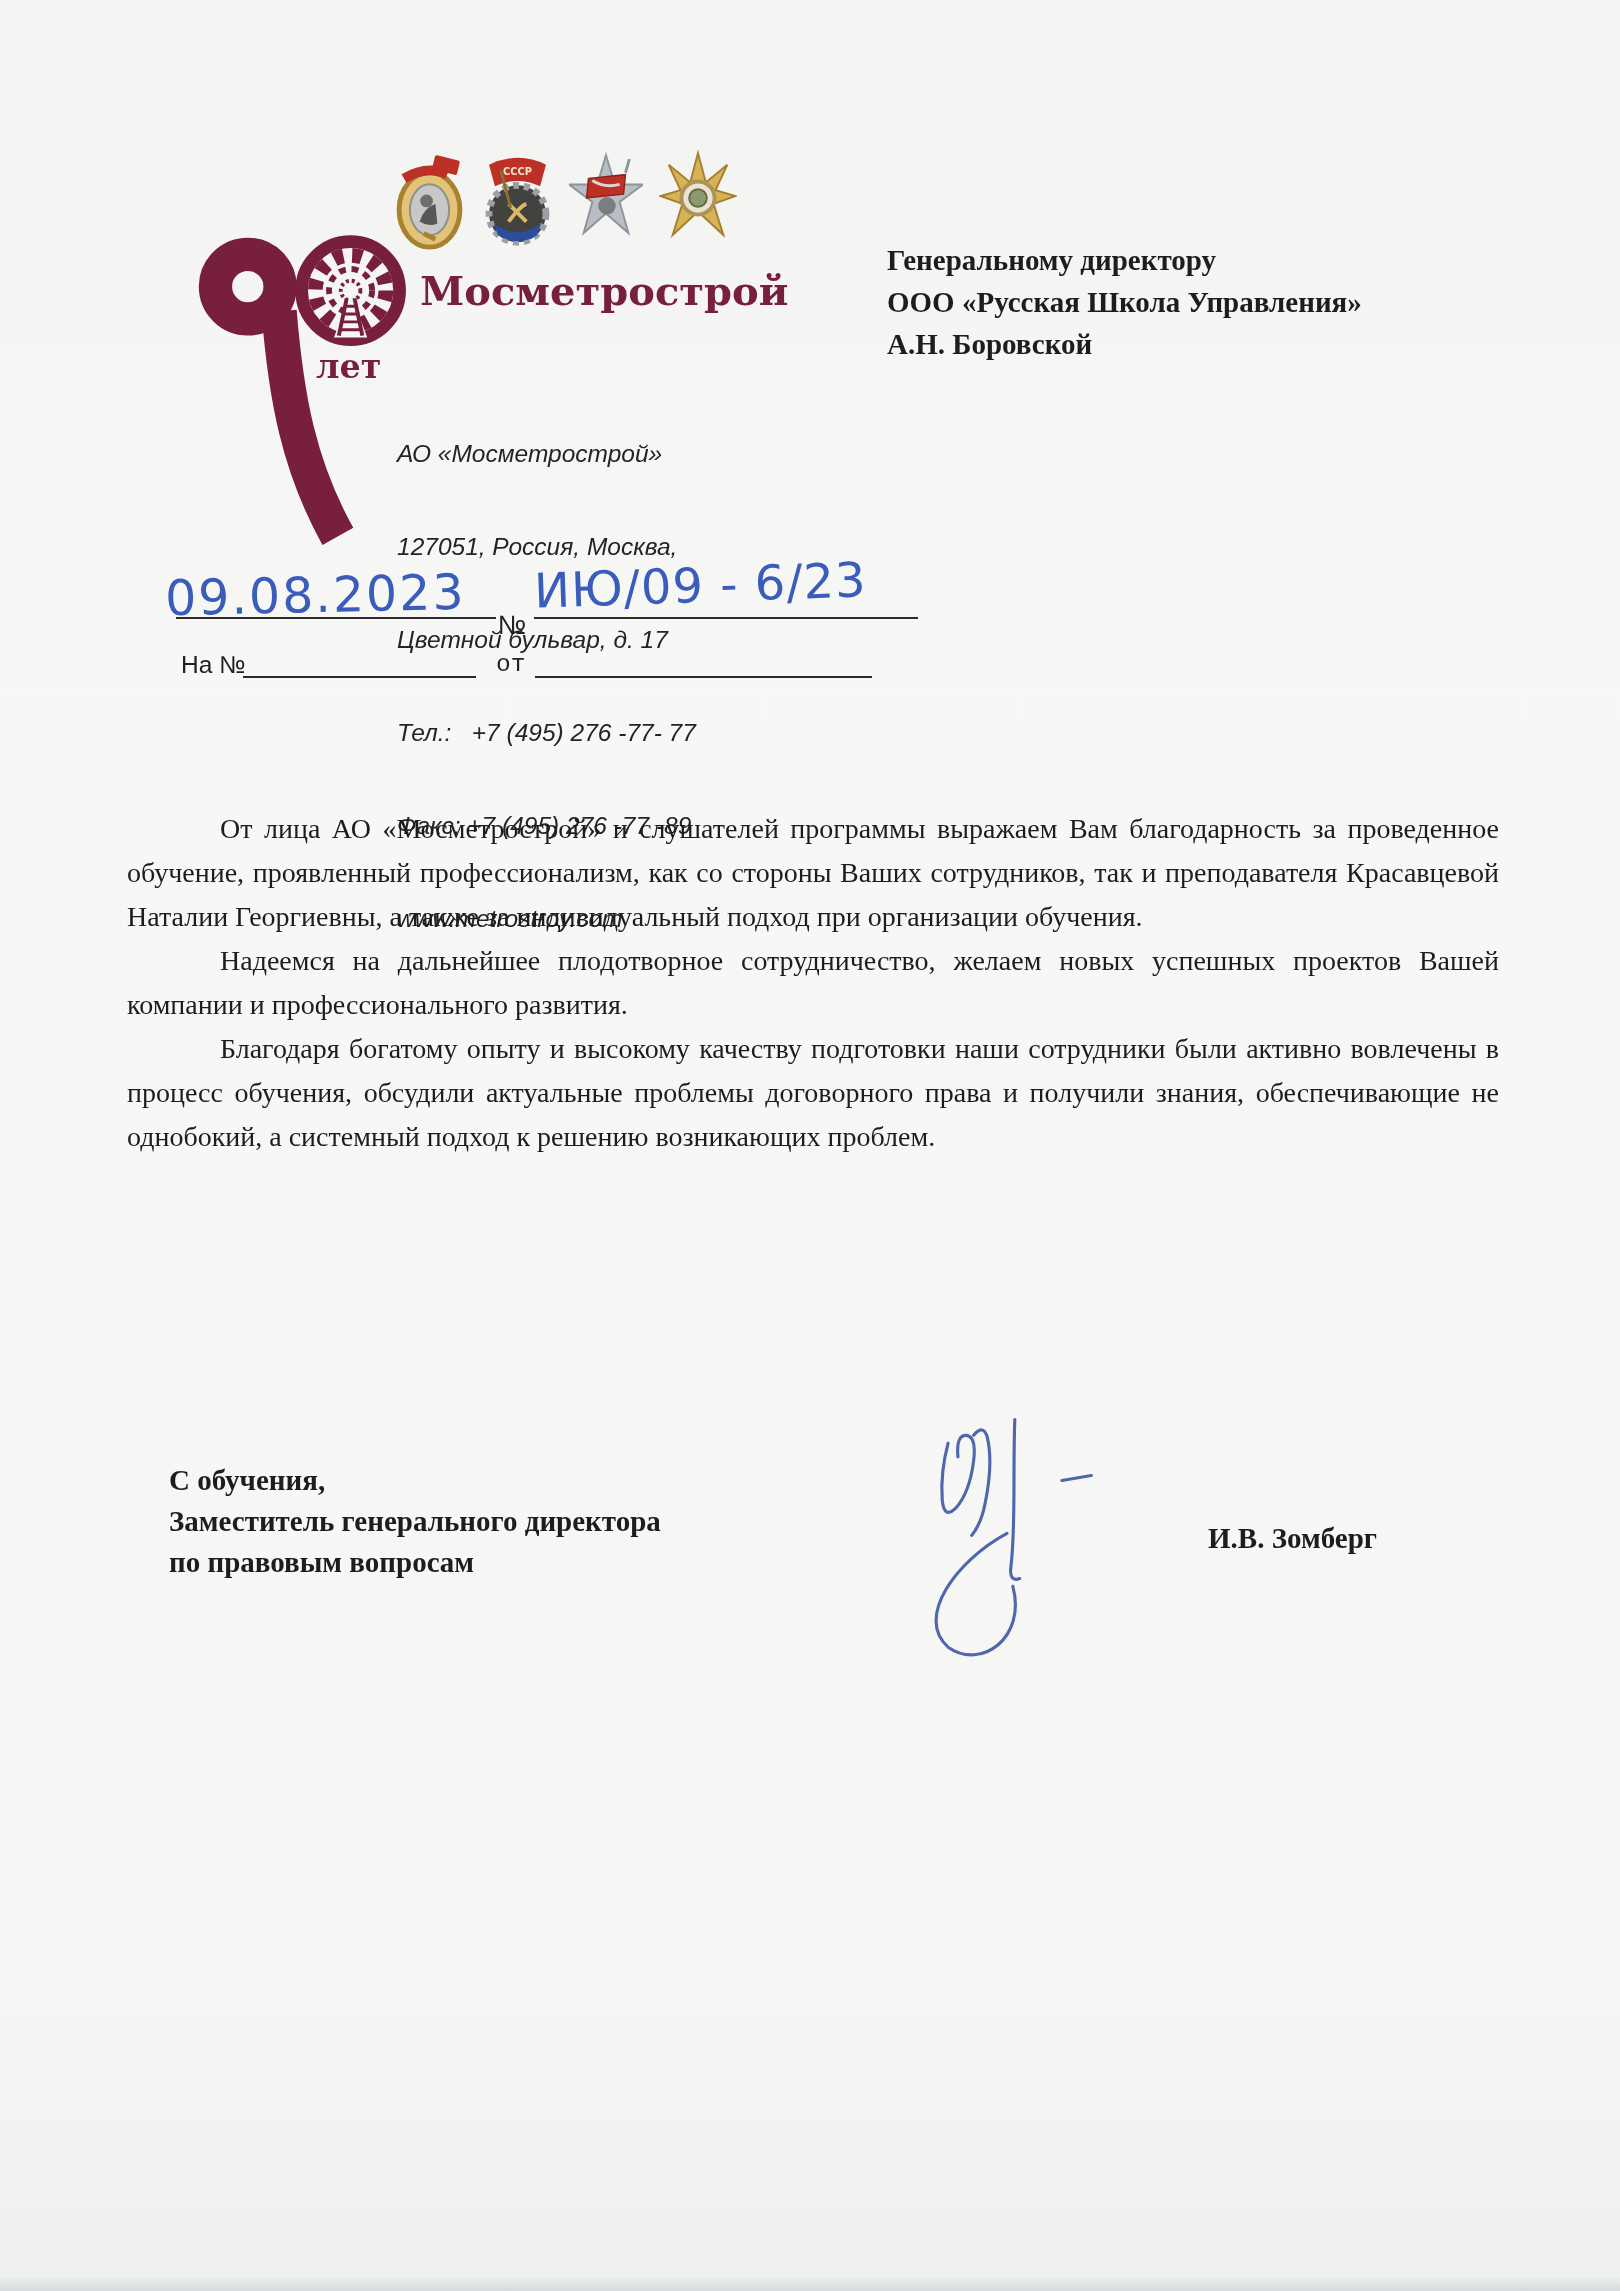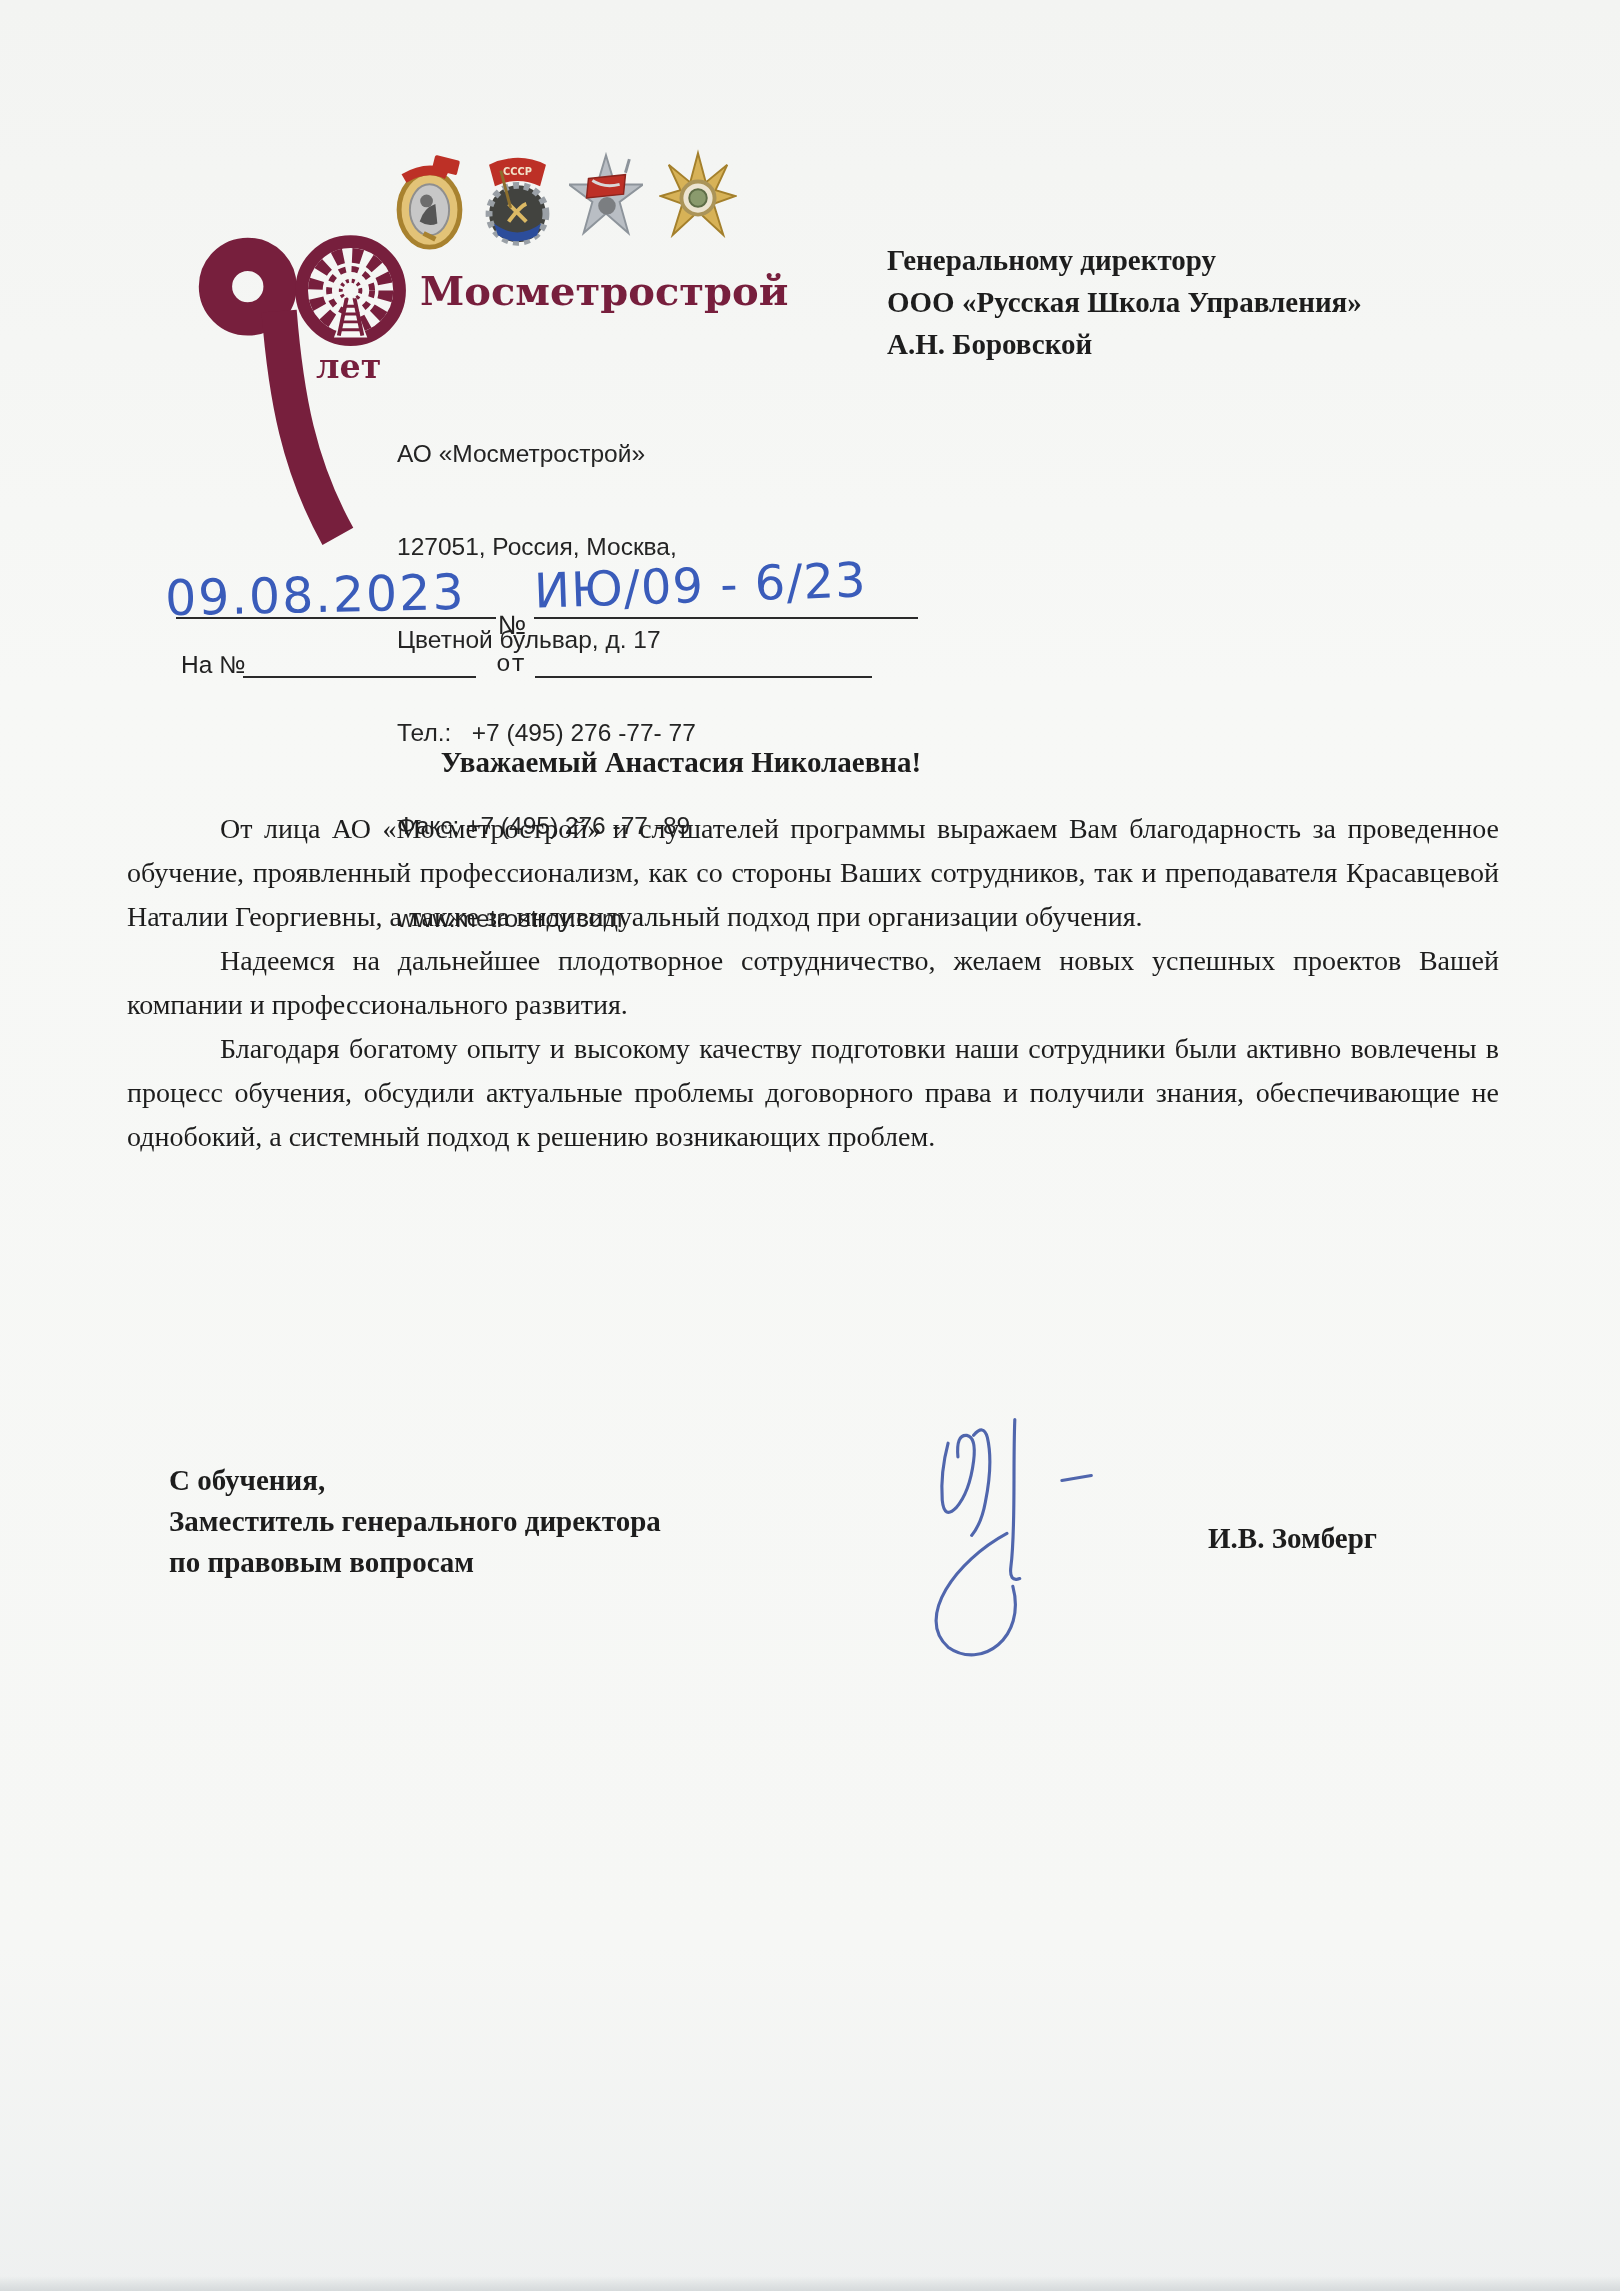--- a/index.html
+++ b/index.html
@@ -16,21 +16,21 @@
 
   
   .medals-row{left:394px;top:149px;display:flex;gap:15.7px;align-items:flex-start;}
   .brand-title{
     left:420px;top:267px;
     font-family:"DejaVu Serif", serif;
     font-weight:bold;font-size:40px;color:#771f3d;letter-spacing:0px;
   }
   .recipient{left:887px;top:194px;font-size:29px;font-weight:bold;line-height:42px;margin-top:45px;}
   .sender{left:397px;top:376px;font-family:"Liberation Sans", sans-serif;
-    font-size:24.5px;line-height:31px;color:#242424;white-space:pre-wrap;}
+    font-size:24.5px;line-height:31px;color:#242424;white-space:pre-wrap;font-style:italic;}
 
   
   .hand{font-family:"DejaVu Sans", sans-serif;color:#3a5cba;}
   .ref-date{left:165px;top:567px;font-size:49px;letter-spacing:2px;transform:rotate(-1.2deg);}
   .ref-no{left:534px;top:557px;font-size:48px;letter-spacing:1px;transform:rotate(-2deg);}
   .num-sign{left:498px;top:610px;font-family:"Liberation Sans", sans-serif;font-size:26.5px;color:#222;}
   .uline{height:0;border-bottom:2.5px solid #2a2a2a;}
   .reply-label{font-family:"Liberation Sans", sans-serif;font-size:24.5px;color:#222;}
 
   
@@ -123,21 +123,20 @@
   <div class="abs uline" style="left:176px;top:617px;width:320px;"></div>
   <div class="abs num-sign">№</div>
   <div class="abs hand ref-no">ИЮ/09 - 6/23</div>
   <div class="abs uline" style="left:534px;top:617px;width:384px;"></div>
 
   <div class="abs reply-label" style="left:181px;top:651px;">На №</div>
   <div class="abs uline" style="left:243px;top:676px;width:233px;border-bottom-width:2px;"></div>
   <div class="abs reply-label" style="left:496px;top:651px;font-family:Liberation Mono, monospace;">от</div>
   <div class="abs uline" style="left:535px;top:676px;width:337px;border-bottom-width:2px;"></div>
 
-  <div class="abs salutation">Уважаемый Анастасия Николаевна!</div>
 
   <div class="abs body-text">
     <p>От лица АО «Мосметрострой» и слушателей программы выражаем Вам благодарность за проведенное обучение, проявленный профессионализм, как со стороны Ваших сотрудников, так и преподавателя Красавцевой Наталии Георгиевны, а также за индивидуальный подход при организации обучения.</p>
     <p>Надеемся на дальнейшее плодотворное сотрудничество, желаем новых успешных проектов Вашей компании и профессионального развития.</p>
     <p>Благодаря богатому опыту и высокому качеству подготовки наши сотрудники были активно вовлечены в процесс обучения, обсудили актуальные проблемы договорного права и получили знания, обеспечивающие не однобокий, а системный подход к решению возникающих проблем.</p>
   </div>
 
   <div class="abs closing">
     <div>С обучения,</div>
     <div>Заместитель генерального директора</div>

